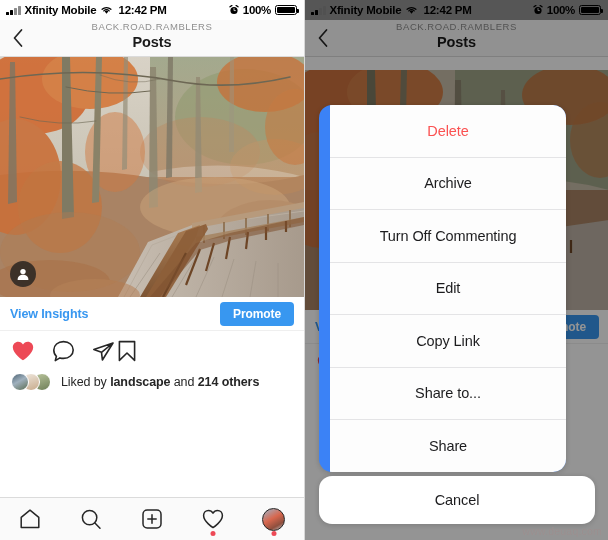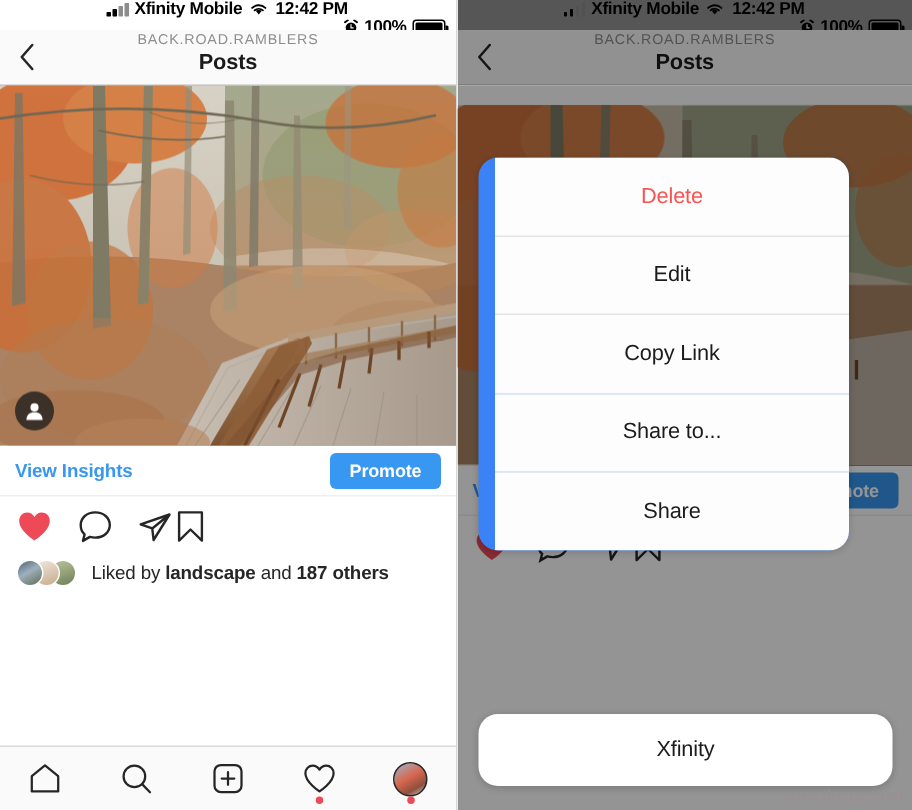--- a/index.html
+++ b/index.html
@@ -35,21 +35,20 @@
   
   .statusbar {
     height: 20px;
     display: flex;
     align-items: center;
     padding: 0 7px 0 6px;
     font-size: 11.5px;
     font-weight: bold;
     color: #000;
     box-sizing: border-box;
-    flex-direction: column;
   }
   .sb-left { display: flex; align-items: center; gap: 4px; }
   .sb-right { display: flex; align-items: center; gap: 4px; margin-left: auto; }
   .signal {
     display: inline-flex;
     align-items: flex-end;
     gap: 1.5px;
     height: 9px;
   }
   .signal i {
@@ -544,21 +543,21 @@
         </svg>
       </span>
     </div>
 
     <div class="liked-row">
       <span class="avatars">
         <span></span>
         <span></span>
         <span></span>
       </span>
-      <span class="liked-text"><span>Liked by </span><b>landscape</b><span> and </span><b>187 others</b></span>
+      <span class="liked-text"><span>Liked by </span><b>landscape</b><span> and </span><b>214 others</b></span>
     </div>
 
 
     <div class="tabbar">
       <span class="tab">
         <svg width="24" height="24" viewBox="0 0 24 24">
           <path d="M3.2 10.4 L12 3.2 L20.8 10.4 L20.8 20.6 L3.2 20.6 Z" fill="none" stroke="#262626" stroke-width="1.5" stroke-linejoin="round"></path>
         </svg>
       </span>
       <span class="tab">
@@ -688,24 +687,26 @@
           </svg>
         </span>
       </div>
     </div>
 
     <div class="overlay-dim-top"></div>
     <div class="dim"></div>
 
     <div class="sheet">
       <div class="sheet-item destructive">Delete</div>
+      <div class="sheet-item">Archive</div>
+      <div class="sheet-item">Turn Off Commenting</div>
       <div class="sheet-item">Edit</div>
       <div class="sheet-item">Copy Link</div>
       <div class="sheet-item">Share to...</div>
       <div class="sheet-item">Share</div>
     </div>
 
-    <div class="sheet-cancel">Xfinity</div>
+    <div class="sheet-cancel">Cancel</div>
 
     <div class="watermark">www.deuaq.com</div>
   </div>
 
 </div>
 
 </body></html>

